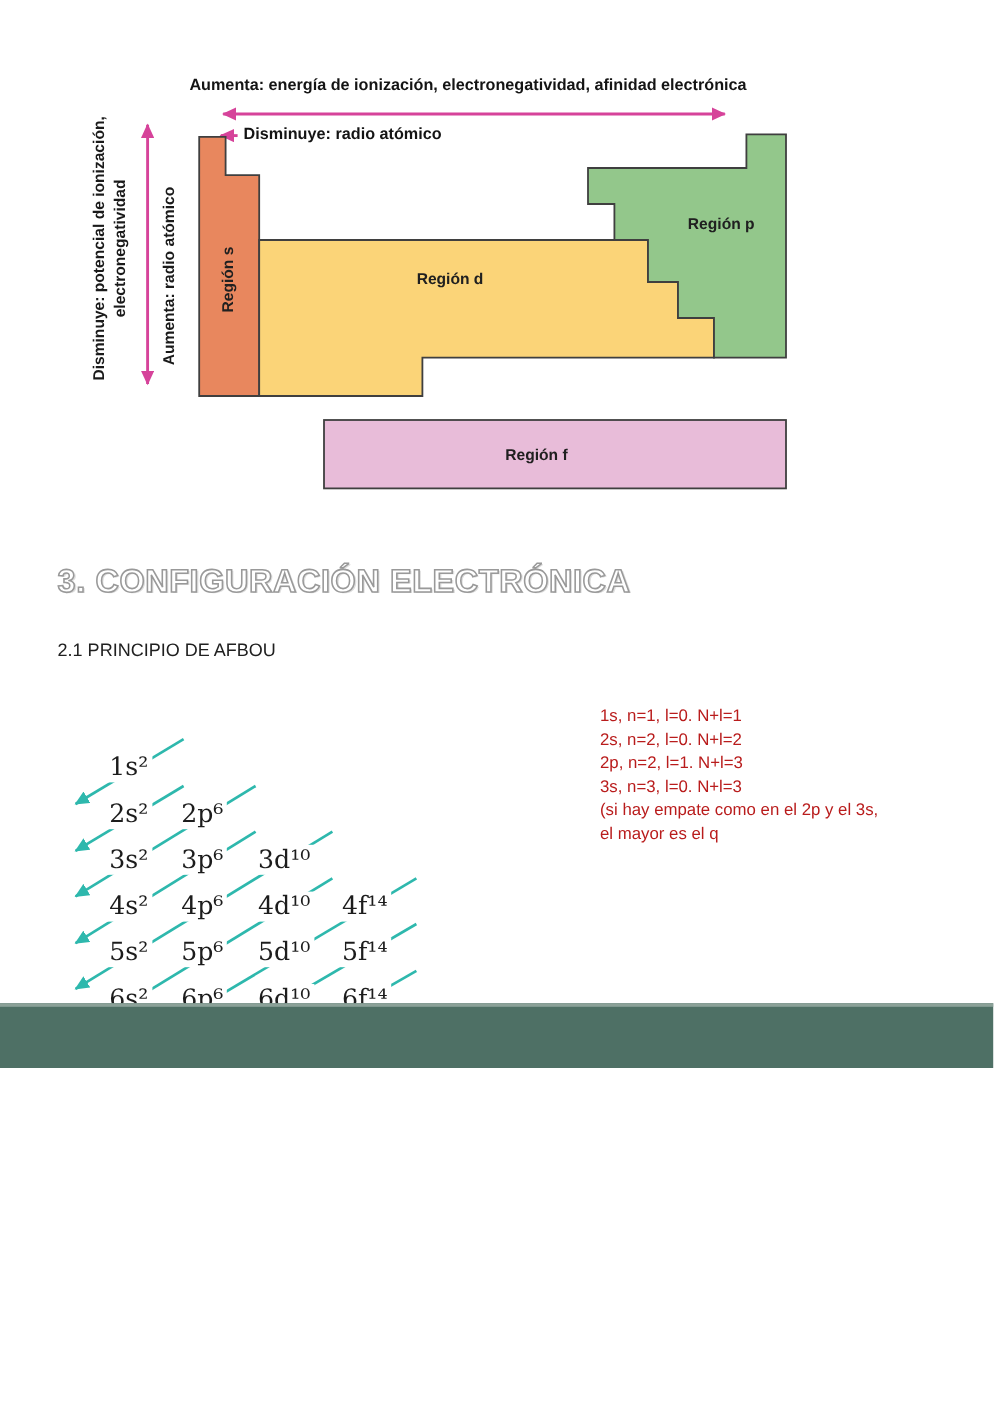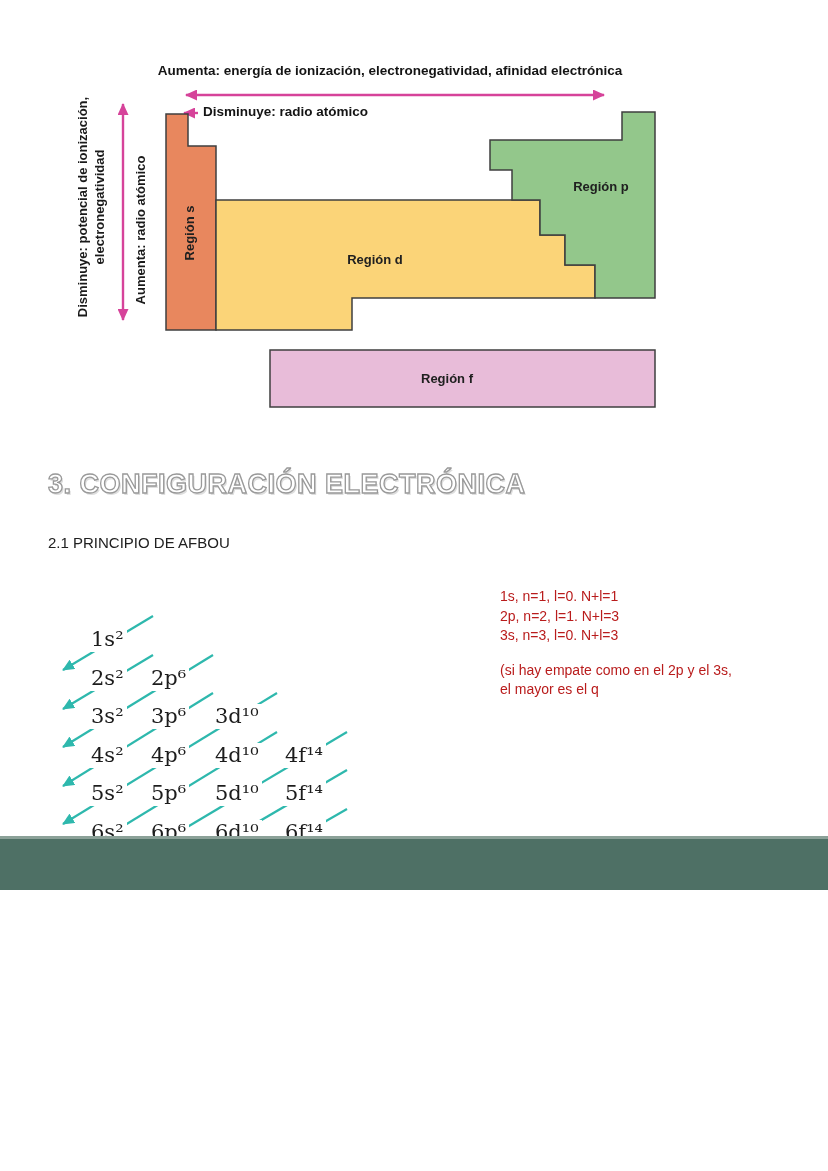--- a/index.html
+++ b/index.html
@@ -11,37 +11,37 @@
   
   .top-trend{left:120px;top:63px;width:540px;text-align:center;
              font-size:13.5px;font-weight:bold;color:#141414;}
   .second-trend{left:203px;top:104px;font-size:13.5px;font-weight:bold;color:#141414;text-align:center;}
   .left-outer{left:-40px;top:189px;width:264px;height:36px;text-align:center;
               font-size:13px;font-weight:bold;line-height:17px;transform:rotate(-90deg);}
   .left-inner{left:42px;top:221px;width:200px;height:18px;text-align:center;
               font-size:13px;font-weight:bold;transform:rotate(-90deg);}
   .region-label{font-size:13px;font-weight:bold;color:#202020;text-align:center;}
   .rl-s{left:121px;top:224px;width:140px;height:18px;transform:rotate(-90deg);}
-  .rl-d{left:305px;top:252px;width:140px;}
+  .rl-d{left:305px;top:225px;width:140px;}
   .rl-p{left:551px;top:179px;width:100px;}
   .rl-f{left:377px;top:371px;width:140px;}
 
   
   .heading{left:48px;top:469px;font-size:27px;font-weight:bold;letter-spacing:.5px;
            color:#ffffff;-webkit-text-stroke:1.3px #999999;
            text-shadow:1.5px 1.5px 0 #dedede;white-space:nowrap;}
   .subheading{left:48px;top:534px;font-size:15px;color:#202020;}
 
   
   .orb{position:absolute;font-family:"DejaVu Serif","Liberation Serif",serif;
        font-size:21px;line-height:25px;color:#1c1c1c;background:#ffffff;padding:0 3px;text-align:right;}
 
   
   .notes{left:500px;top:587px;width:300px;font-size:14px;line-height:19.5px;color:#b91c1c;}
-  .tie-note{margin-top:15px;}
+  .tie-note{margin-top:0;}
 
   
   .footer-bar{left:0;bottom:0;width:828px;height:51px;background:#4e7065;
               border-top:3px solid #8ba198;}
 </style>
 </head>
 <body>
 
 <div class="page">
 
@@ -118,20 +118,21 @@
   <span class="orb" style="left:212px;top:820px">6d¹⁰</span>
   <span class="orb" style="left:282px;top:820px">6f¹⁴</span>
 
   <span class="orb" style="left:88px;top:858px">7s²</span>
   <span class="orb" style="left:148px;top:858px">7p⁶</span>
   <span class="orb" style="left:212px;top:858px">7d¹⁰</span>
   <span class="orb" style="left:282px;top:858px">7f¹⁴</span>
 
   <div class="abs notes">
     <div>1s, n=1, l=0. N+l=1</div>
+    <div>2s, n=2, l=0. N+l=2</div>
     <div>2p, n=2, l=1. N+l=3</div>
     <div>3s, n=3, l=0. N+l=3</div>
     <div class="tie-note">
       <div>(si hay empate como en el 2p y el 3s,</div>
       <div>el mayor es el q</div>
     </div>
   </div>
 
   <div class="abs footer-bar"></div>
 

